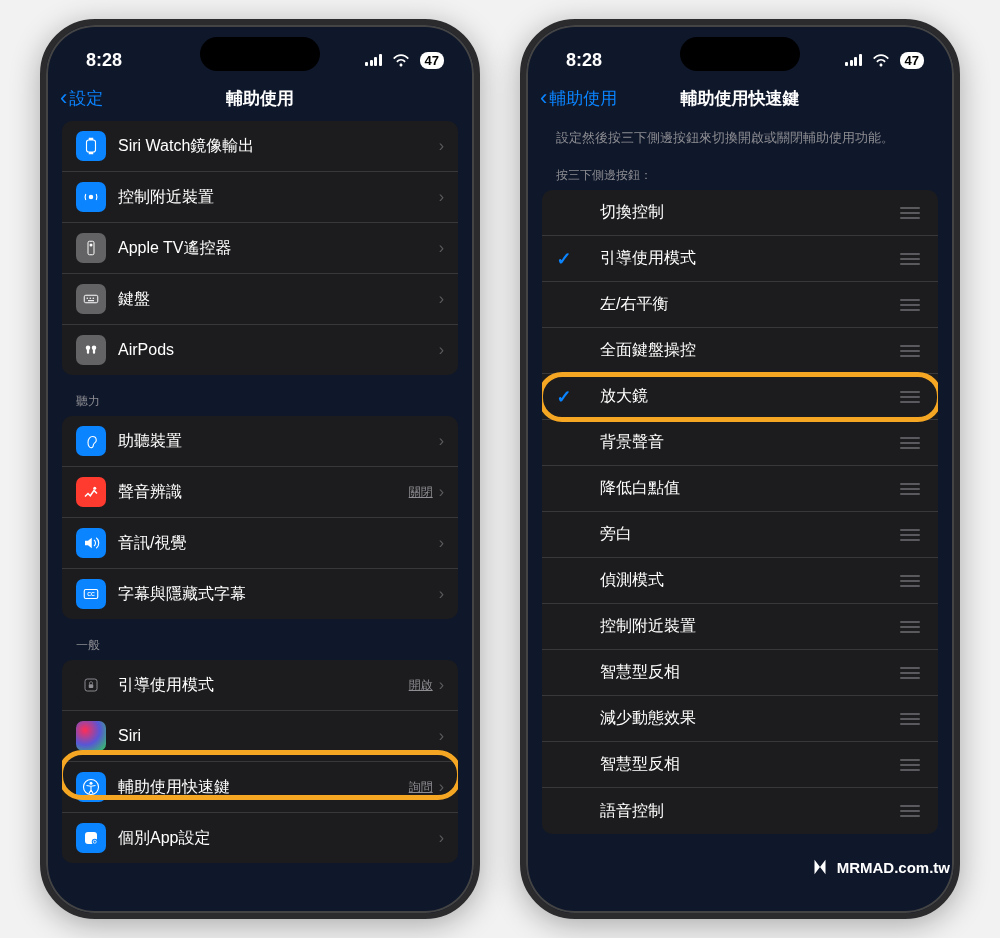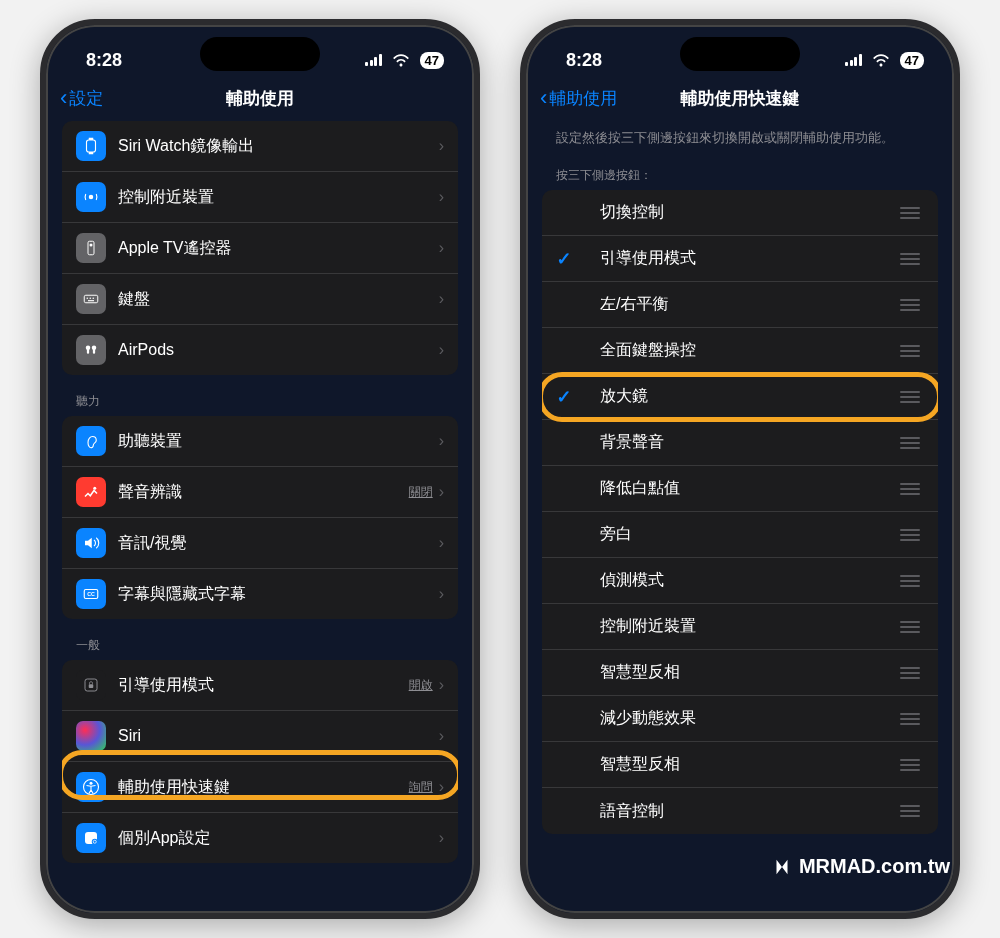--- a/index.html
+++ b/index.html
@@ -77,21 +77,21 @@
 .check-col { width: 28px; display: flex; justify-content: center; }
 .checkmark { color: #0a84ff; font-size: 18px; font-weight: 600; }
 .row2 { padding: 11px 14px 11px 8px; min-height: 46px; }
 .row2 .label { margin-left: 22px; }
 .highlight-ring {
   position: absolute; border: 5px solid #f5a623; border-radius: 24px;
   pointer-events: none; z-index: 5;
 }
 .watermark {
   position: absolute; bottom: 60px; right: 50px;
-  color: #fff; font-size: 20px; font-weight: 700;
+  color: #fff; font-size: 15px; font-weight: 700;
   display: flex; align-items: center; gap: 6px; z-index: 20;
 }
 .watermark-logo { width: 22px; height: 22px; }
 .signal-bars { display: inline-flex; align-items: flex-end; gap: 1.5px; height: 12px; }
 .signal-bars span { width: 3px; background: #fff; border-radius: 1px; }
 .signal-bars span:nth-child(1){height:4px}.signal-bars span:nth-child(2){height:6px}
 .signal-bars span:nth-child(3){height:9px}.signal-bars span:nth-child(4){height:12px}
 </style>
 </head>
 <body>

